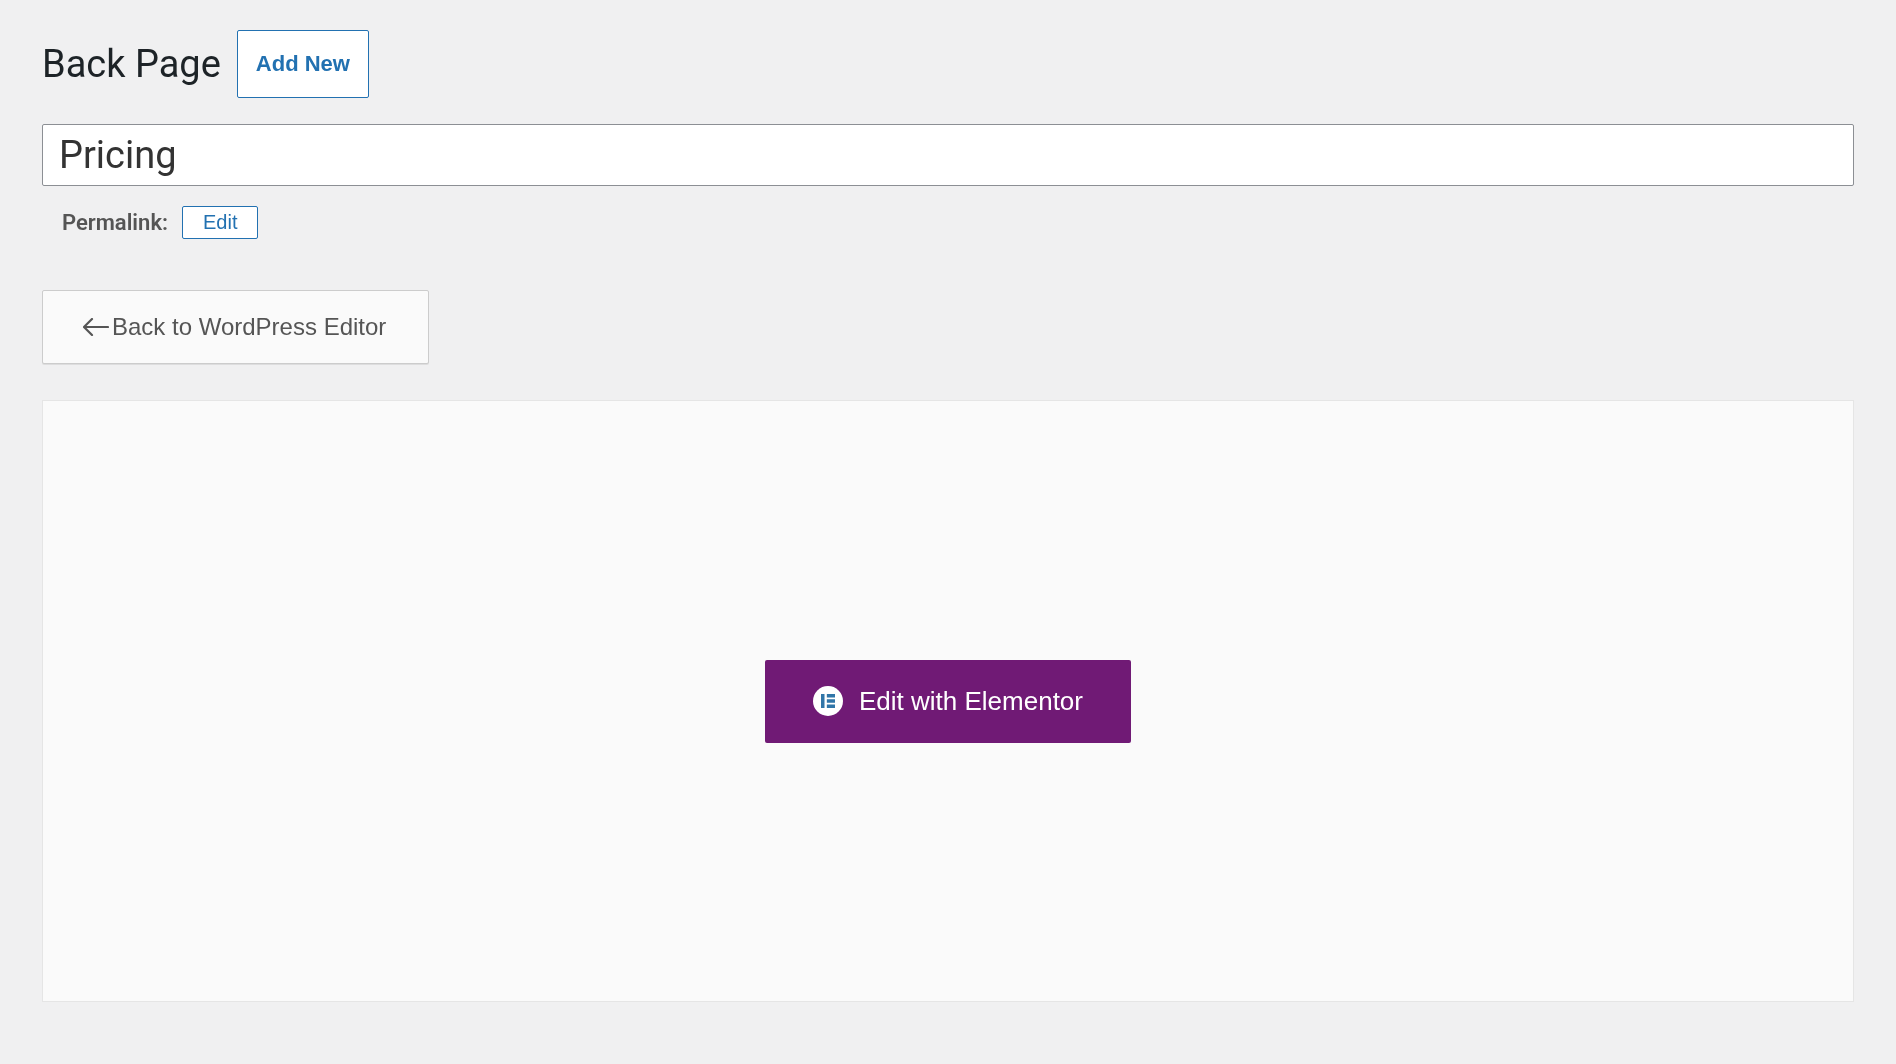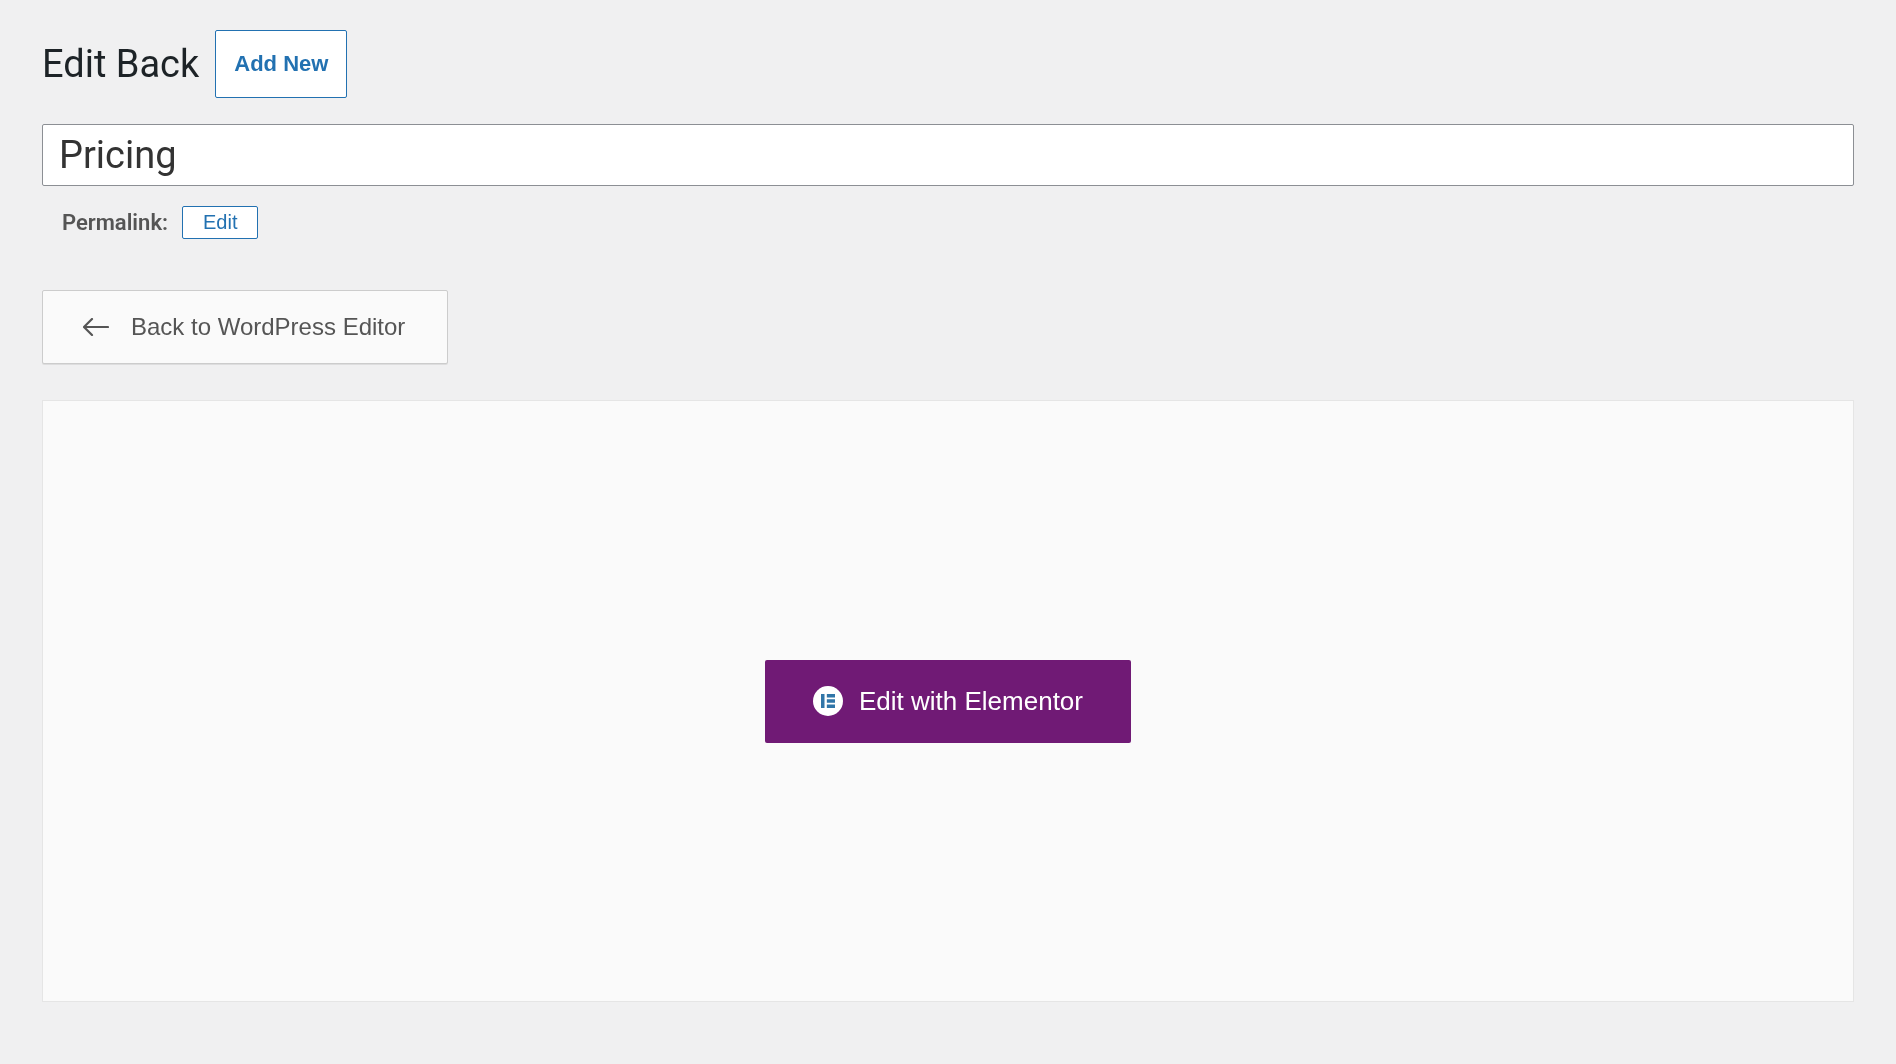--- a/index.html
+++ b/index.html
@@ -71,21 +71,21 @@
       color: #2271b1;
       font-size: 20px;
       padding: 4px 20px;
       cursor: pointer;
       border-radius: 2px;
       margin-left: 6px;
     }
     .back-btn {
       display: inline-flex;
       align-items: center;
-      gap: 22px;
+      gap: 3px;
       border: 1px solid #ccc;
       background: #fafafa;
       color: #555;
       font-size: 24px;
       padding: 22px 42px 22px 40px;
       cursor: pointer;
       border-radius: 2px;
       box-shadow: 0 1px 0 rgba(0,0,0,0.08);
       margin-bottom: 36px;
     }
@@ -129,21 +129,21 @@
       width: 14px;
       height: 14px;
     }
   </style>
 </head>
 <body>
 
 
 
 <div class="header-row">
-  <h1 class="page-heading">Edit Back</h1>
+  <h1 class="page-heading">Back Page</h1>
   <button class="add-new-btn">Add New</button>
 </div>
 
 <input type="text" class="title-input" value="Pricing" style="">
 
 <div class="permalink-row">
   <span class="permalink-label">Permalink:</span>
   <button class="permalink-edit-btn">Edit</button>
 </div>
 

